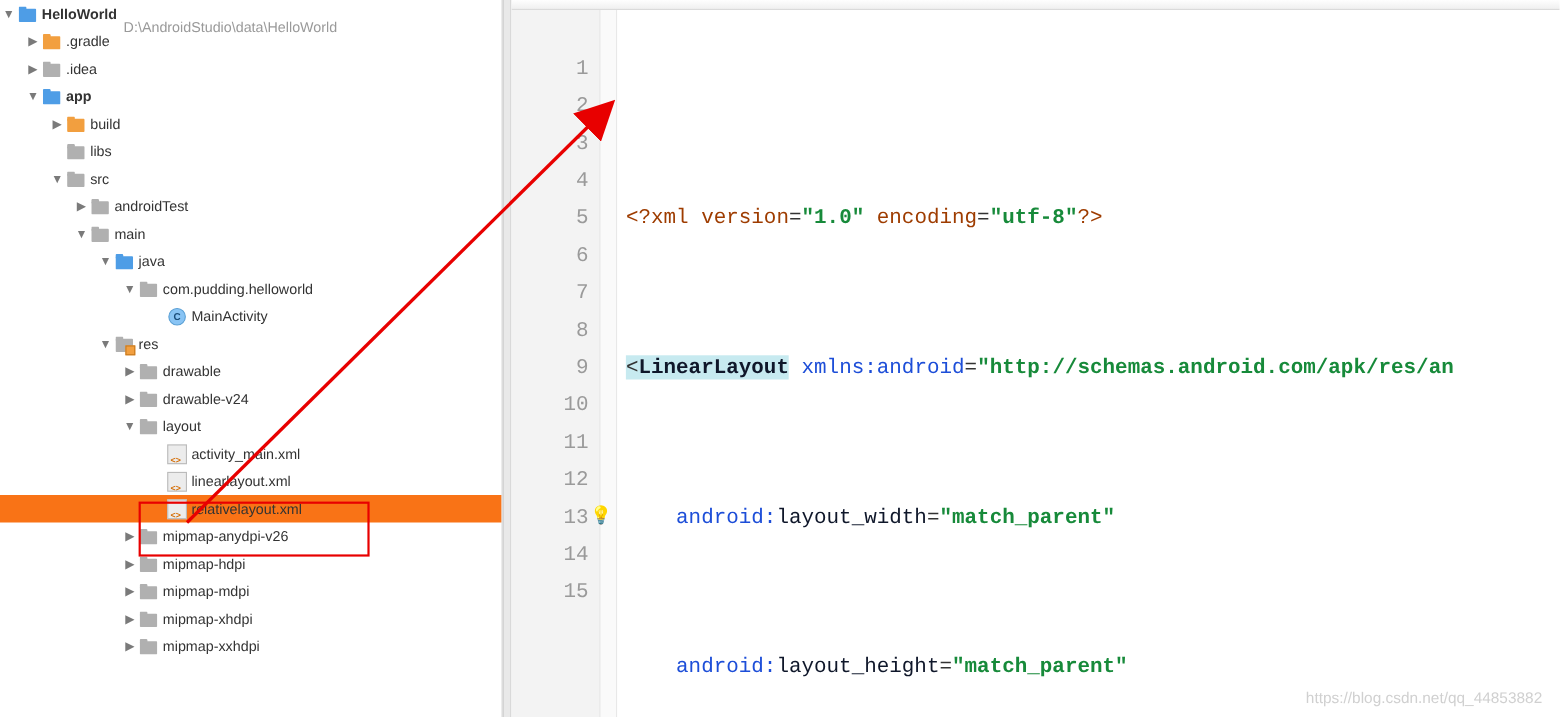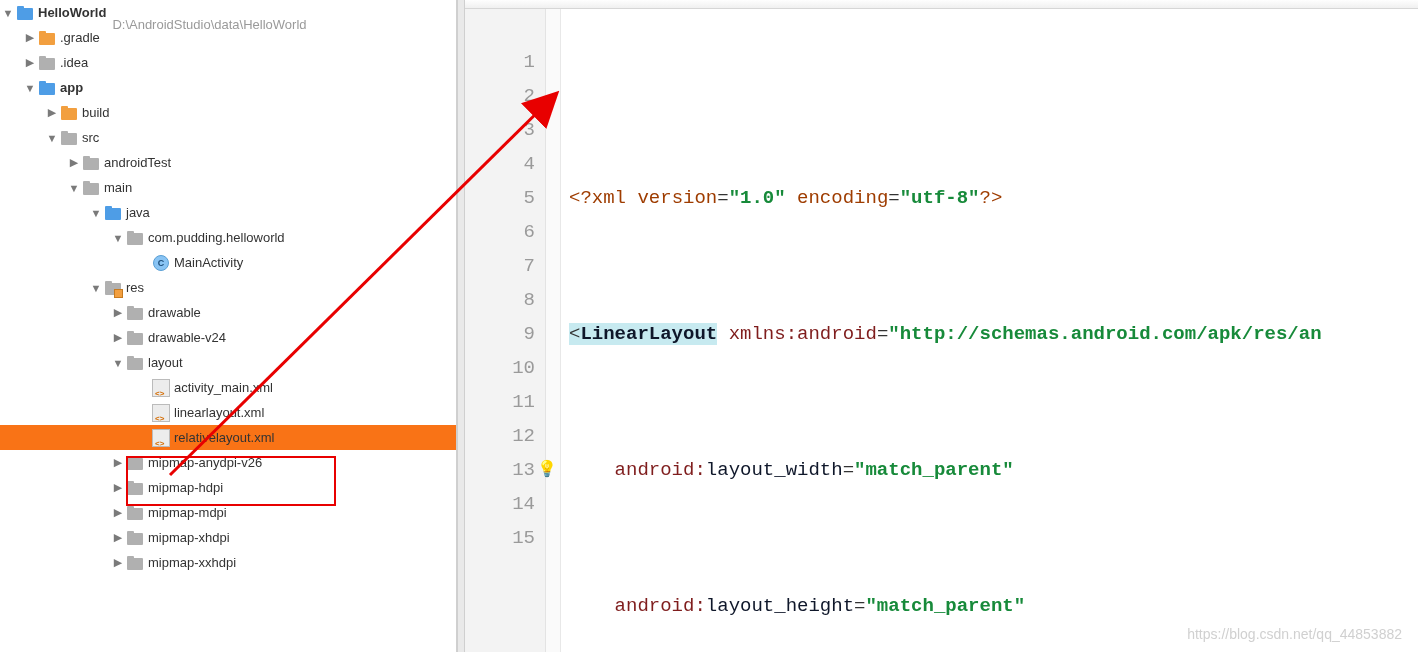--- a/index.html
+++ b/index.html
@@ -152,21 +152,21 @@
   }
   .code {
     padding: 36px 0 0 8px;
     line-height: 34px;
     white-space: pre;
     position: relative;
   }
   .code .line { height: 34px; }
   .tok-decl { color: #9e3c00; }        
   .tok-tag  { color: #0f172a; font-weight: 600; } 
-  .tok-ns   { color: #7f1d1d; }        
+  .tok-ns   { color: #1d4ed8; }        
   .tok-attr { color: #0f172a; }        
   .tok-str  { color: #178a3a; font-weight: 600; } 
   .tok-punc { color: #333; }
   .hl-sel   { background: #c7eaf0; }   
   .lightbulb {
     position: absolute;
     left: -24px;
     top: 444px;
     font-size: 16px;
     color: #e6b10a;
@@ -245,20 +245,31 @@
         <div class="tree-row">
           <span class="indent" style="width: 44px;"></span>
           <span class="arrow">▶</span>
           <span class="node-icon folder-orange">
             <svg width="16" height="14">
               <rect x="0" y="2" width="16" height="12" rx="1"></rect>
               <rect x="0" y="0" width="7" height="4" rx="1"></rect>
             </svg>
           </span>
           <span class="label">build</span>
+        </div>
+        <div class="tree-row">
+          <span class="indent" style="width: 44px;"></span>
+          <span class="arrow blank">▶</span>
+          <span class="node-icon folder-gray">
+            <svg width="16" height="14">
+              <rect x="0" y="2" width="16" height="12" rx="1"></rect>
+              <rect x="0" y="0" width="7" height="4" rx="1"></rect>
+            </svg>
+          </span>
+          <span class="label">libs</span>
         </div>
         <div class="tree-row">
           <span class="indent" style="width: 44px;"></span>
           <span class="arrow">▼</span>
           <span class="node-icon folder-gray">
             <svg width="16" height="14">
               <rect x="0" y="2" width="16" height="12" rx="1"></rect>
               <rect x="0" y="0" width="7" height="4" rx="1"></rect>
             </svg>
           </span>

